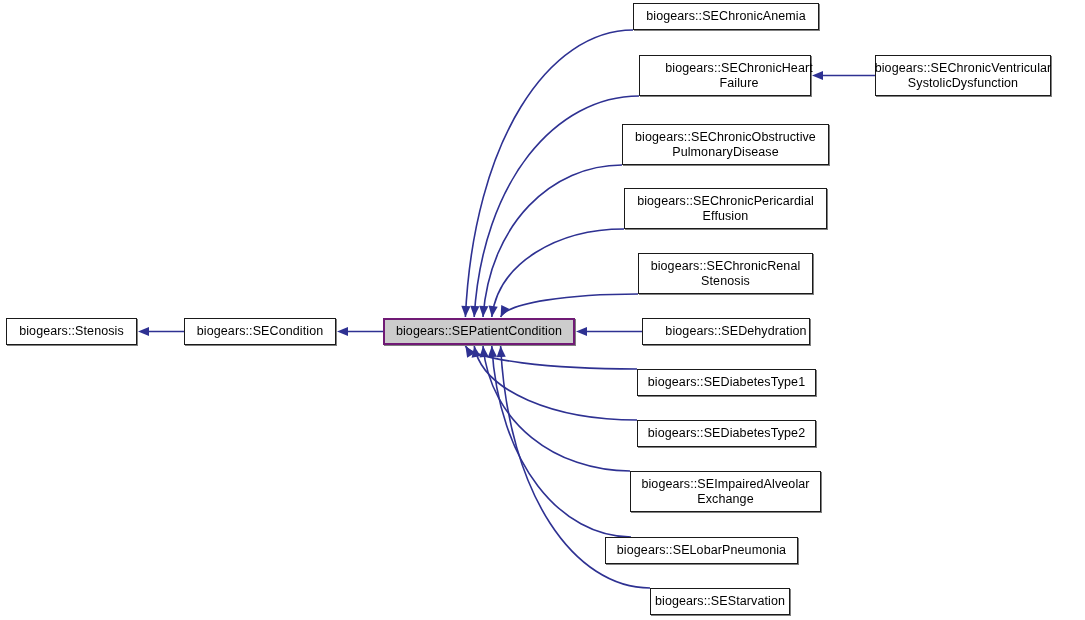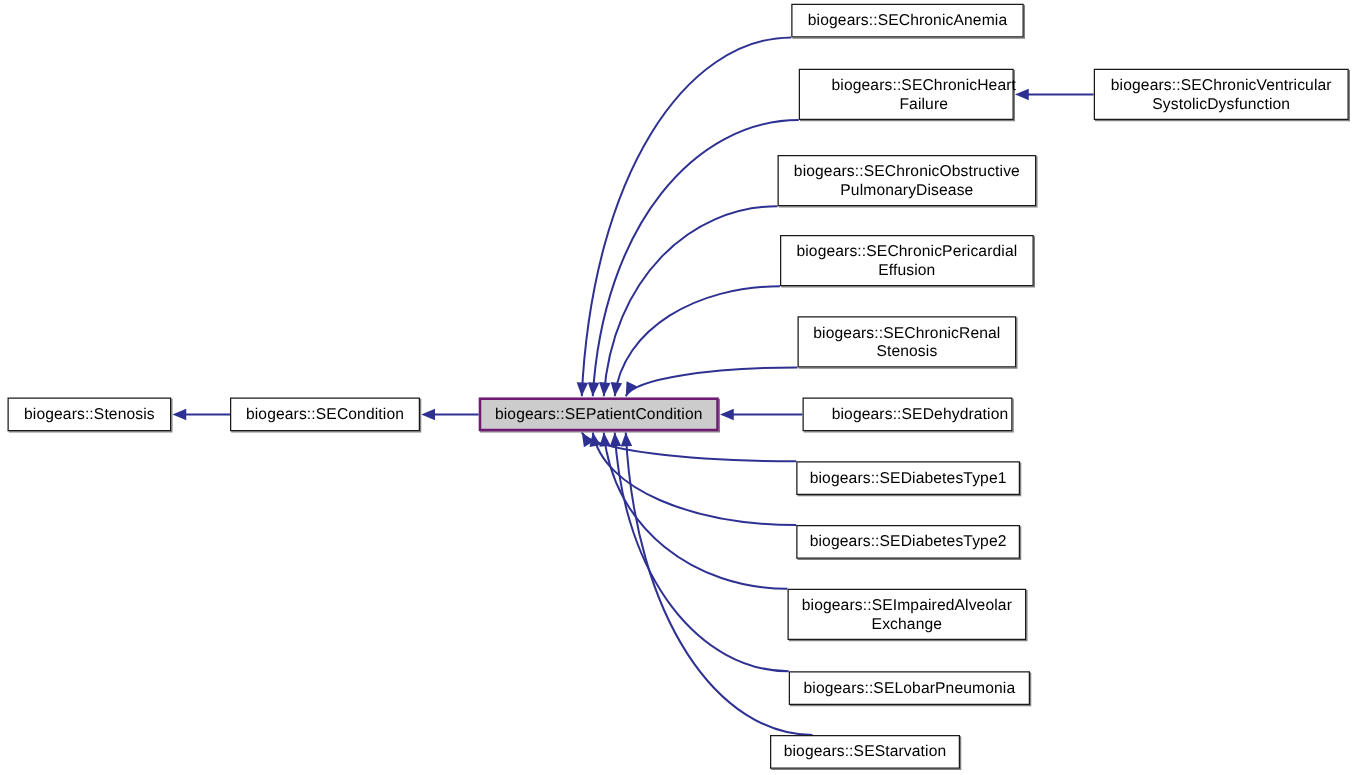--- a/index.html
+++ b/index.html
@@ -93,17 +93,17 @@
 PulmonaryDisease</span></div>
     <div class="node" style="left: 624px; top: 188px; width: 203px; height: 41px;"><span class="node-label">biogears::SEChronicPericardial
 Effusion</span></div>
     <div class="node" style="left: 638px; top: 253px; width: 175px; height: 41px;"><span class="node-label">biogears::SEChronicRenal
 Stenosis</span></div>
     <div class="node" style="left: 642px; top: 318px; width: 168px; height: 27px; padding-left: 20px;"><span class="node-label">biogears::SEDehydration</span></div>
     <div class="node" style="left: 637px; top: 369px; width: 179px; height: 27px;"><span class="node-label">biogears::SEDiabetesType1</span></div>
     <div class="node" style="left: 637px; top: 420px; width: 179px; height: 27px;"><span class="node-label">biogears::SEDiabetesType2</span></div>
     <div class="node" style="left: 630px; top: 471px; width: 191px; height: 41px;"><span class="node-label">biogears::SEImpairedAlveolar
 Exchange</span></div>
-    <div class="node" style="left: 631px; top: 537px; width: 193px; height: 27px;"><span class="node-label">biogears::SELobarPneumonia</span></div>
-    <div class="node" style="left: 616px; top: 588px; width: 152px; height: 27px; text-align: center;"><span class="node-label">biogears::SEStarvation</span></div>
-    <div class="node" style="left: 875px; top: 55px; width: 204px; height: 41px;"><span class="node-label">biogears::SEChronicVentricular
+    <div class="node" style="left: 605px; top: 537px; width: 193px; height: 27px;"><span class="node-label">biogears::SELobarPneumonia</span></div>
+    <div class="node" style="left: 650px; top: 588px; width: 140px; height: 27px; text-align: center;"><span class="node-label">biogears::SEStarvation</span></div>
+    <div class="node" style="left: 875px; top: 55px; width: 176px; height: 41px;"><span class="node-label">biogears::SEChronicVentricular
 SystolicDysfunction</span></div>
   </div>
 
 </body></html>

